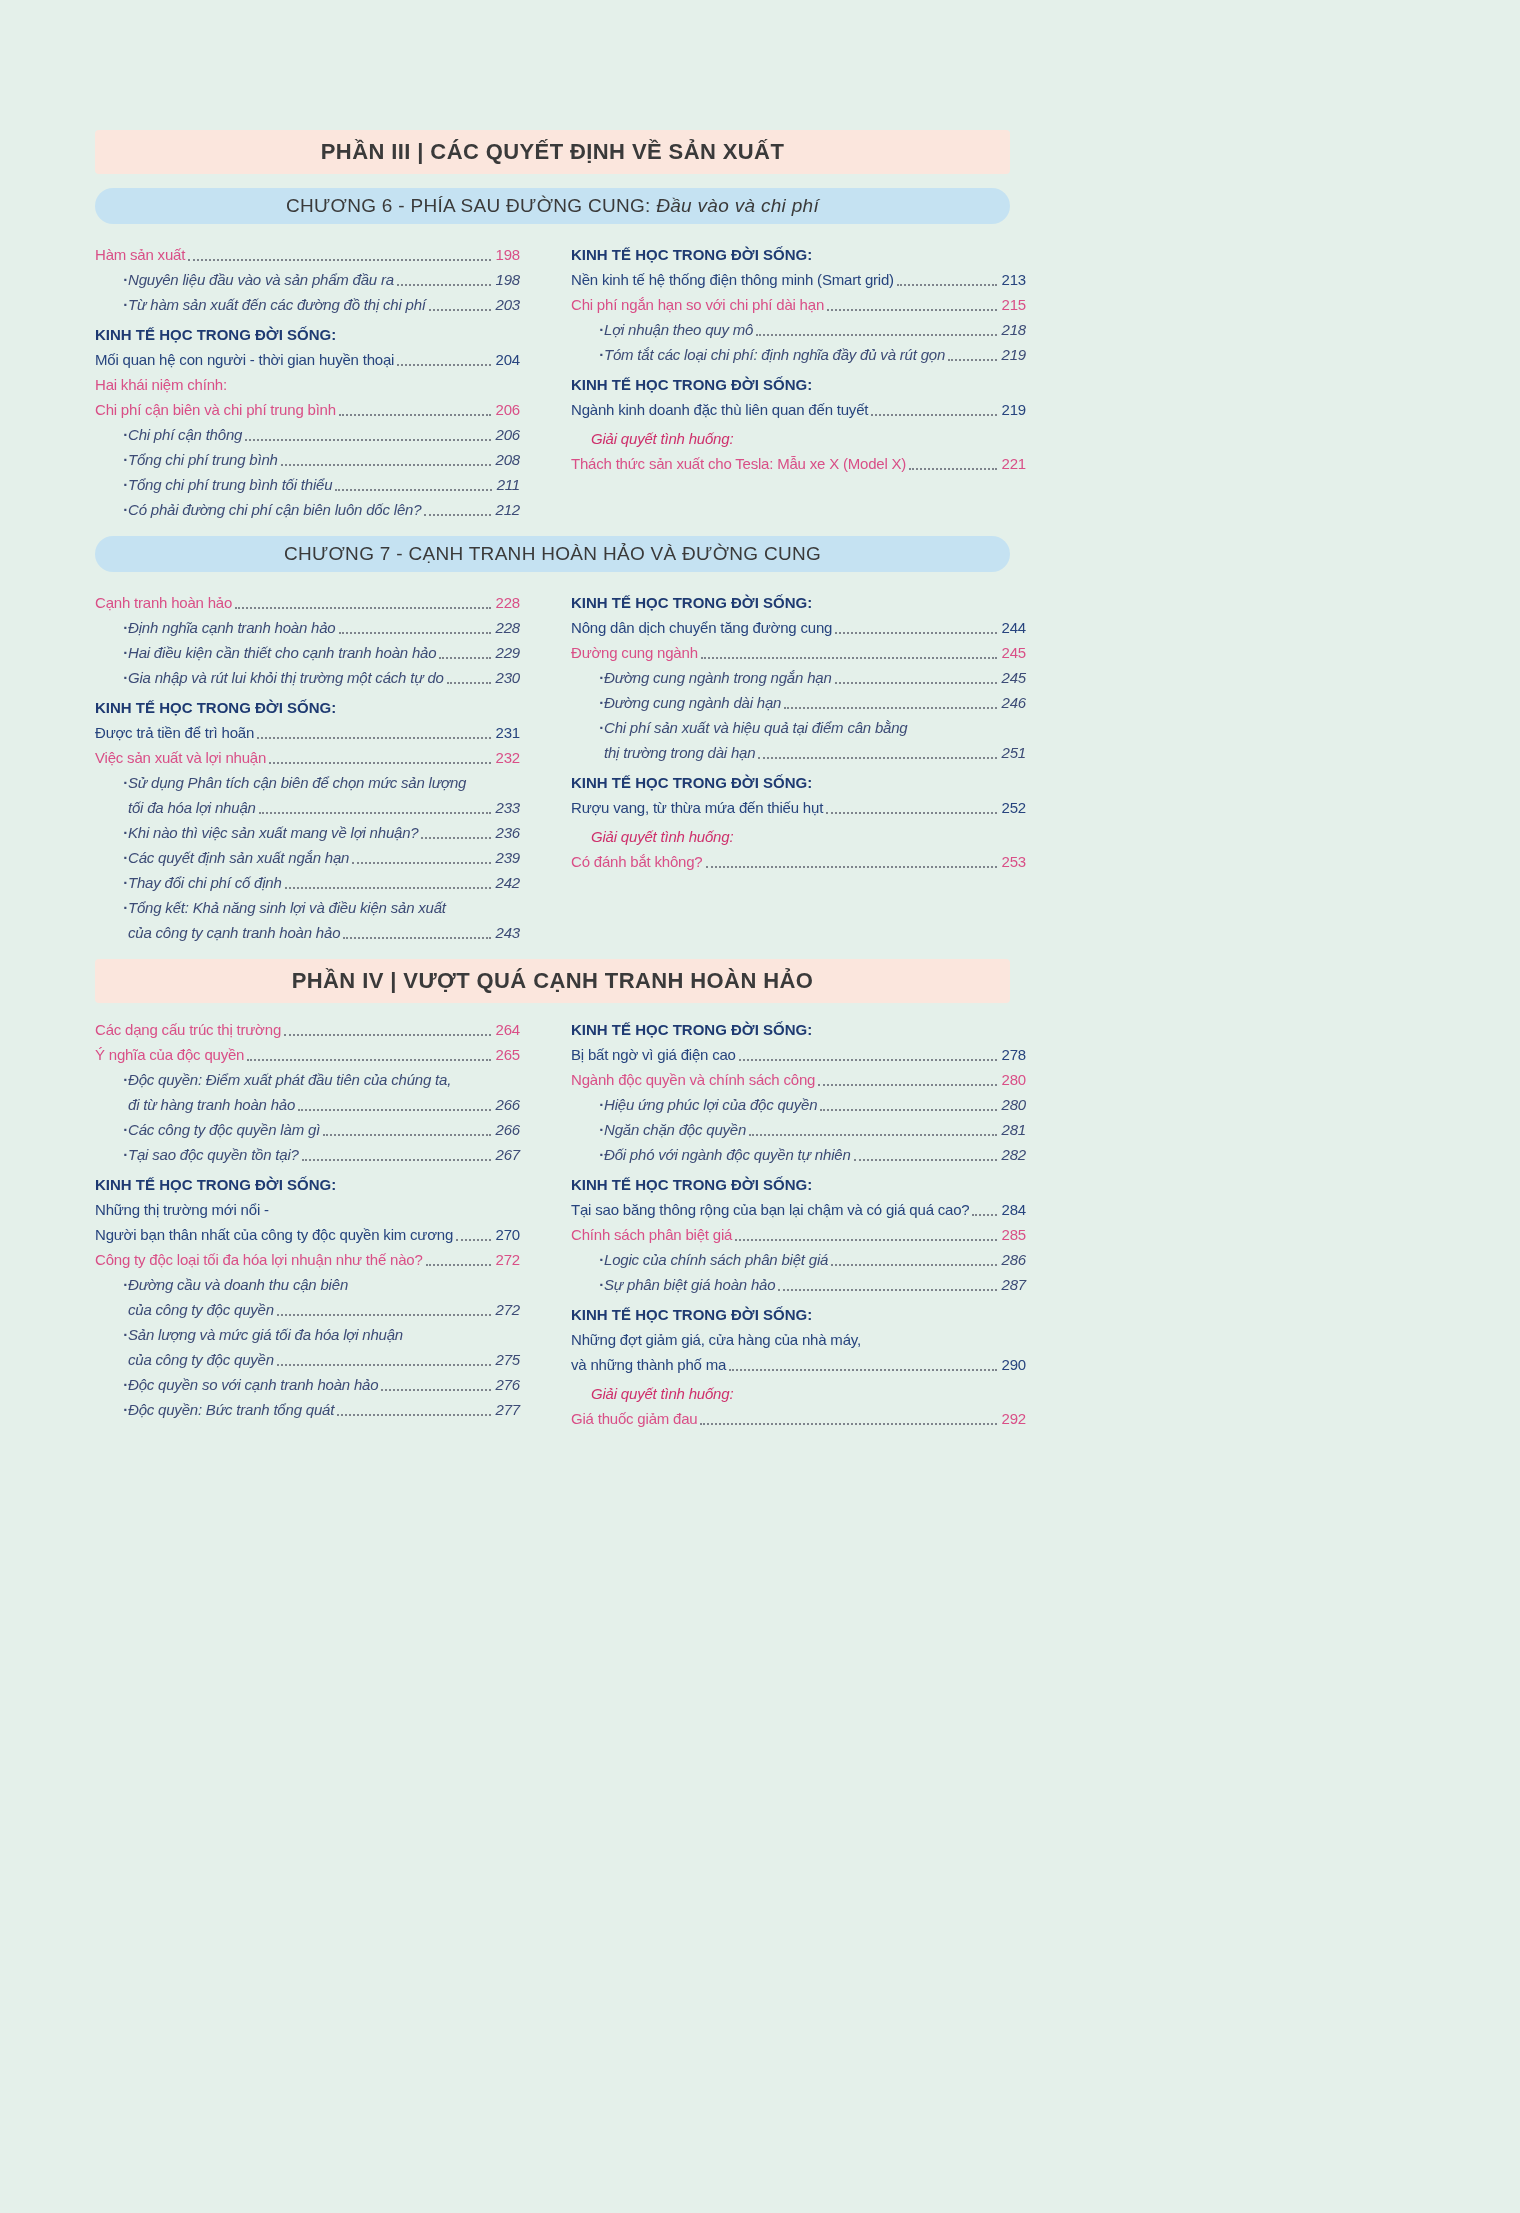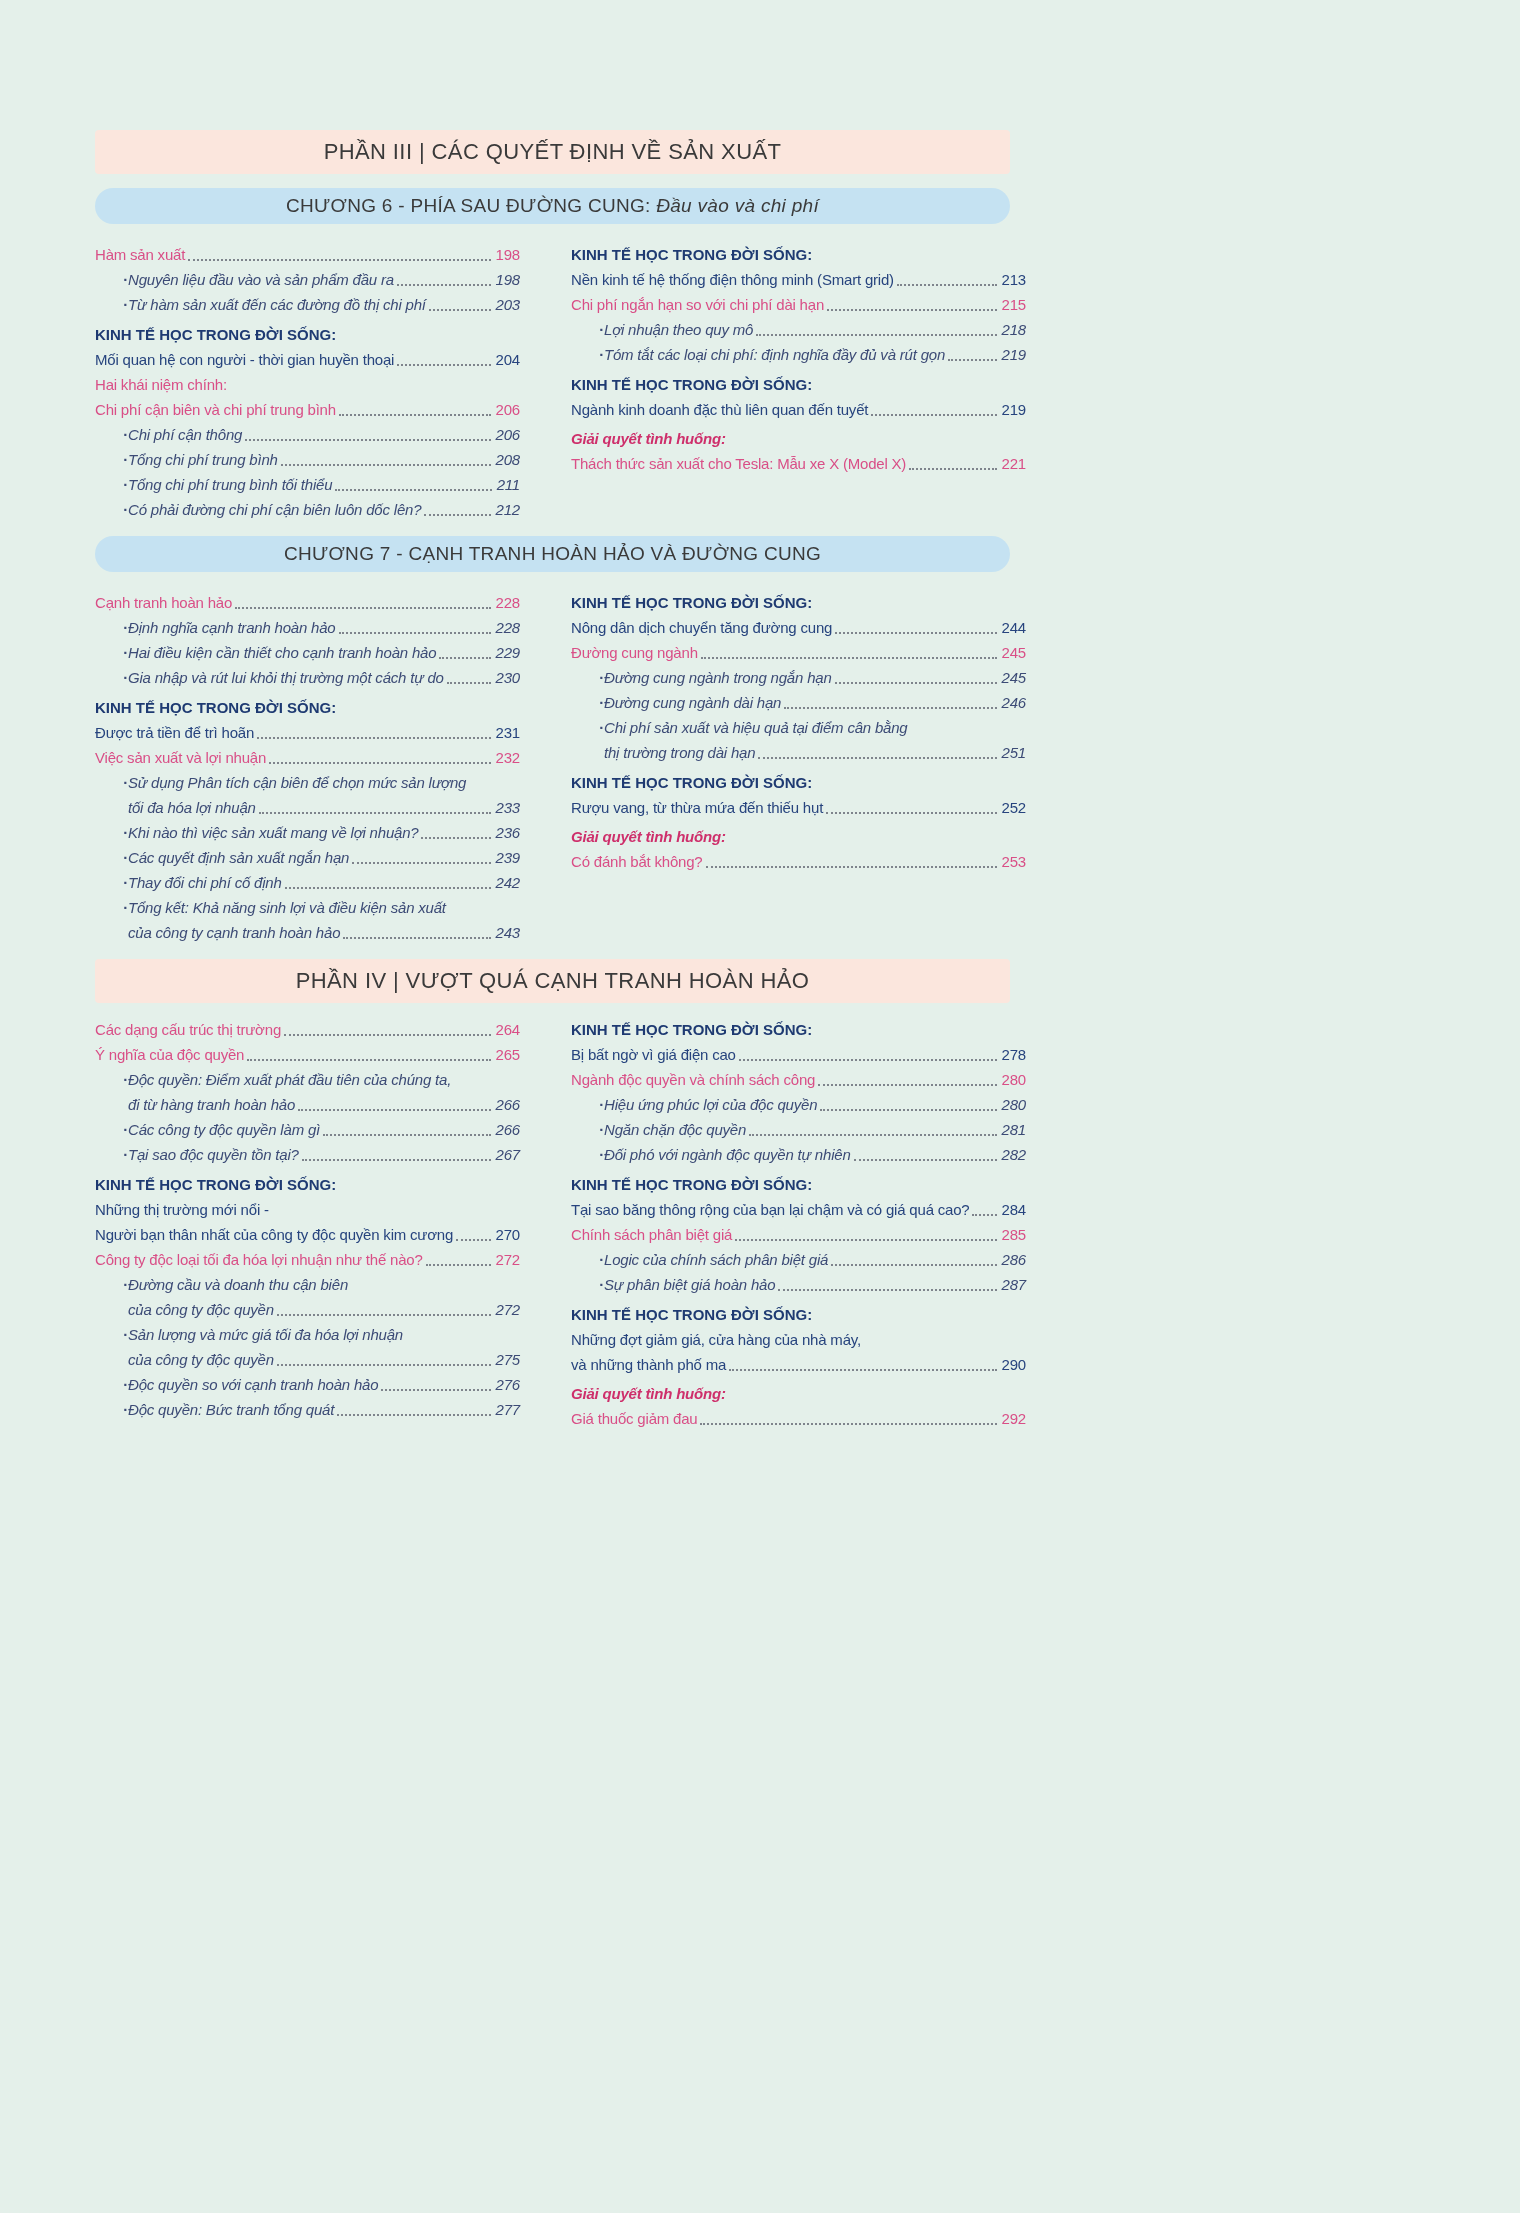--- a/index.html
+++ b/index.html
@@ -22,21 +22,21 @@
     align-items: center;
     justify-content: center;
     text-align: center;
   }
   .banner.part {
     background: var(--part-banner-bg, #fbe6dd);
     height: 44px;
     border-radius: 4px;
     margin-bottom: 14px;
     font-size: 22px;
-    font-weight: 400;
+    font-weight: 700;
     color: var(--banner-text, #3a3a3a);
     letter-spacing: 0.4px;
   }
   .banner.chap {
     background: var(--chapter-banner-bg, #c5e2f2);
     height: 36px;
     border-radius: 18px;
     margin-bottom: 18px;
     font-size: 19px;
     font-weight: 500;
@@ -80,23 +80,24 @@
   .row.plain { color: var(--navy-body, #27447e); font-weight: 500; }
   .row.sub, .row.cont {
     color: var(--sub-text, #3c4b76);
     font-style: italic;
   }
   .row.sub { padding-left: 18px; }
   .row.sub .bullet { width: 15px; flex: none; font-weight: 700; font-style: normal; }
   .row.cont { padding-left: 33px; }
   .row.case {
     color: var(--case-red, #ce2f6b);
-    font-weight: 700;
+    font-weight: 400;
     font-style: italic;
     margin-top: 4px;
+    margin-left: 20px;
   }
 </style>
 </head>
 <body>
 
 <div class="content">
 
   <div class="banner part">
     <span>PHẦN III  |  CÁC QUYẾT ĐỊNH VỀ SẢN XUẤT</span>
   </div>

